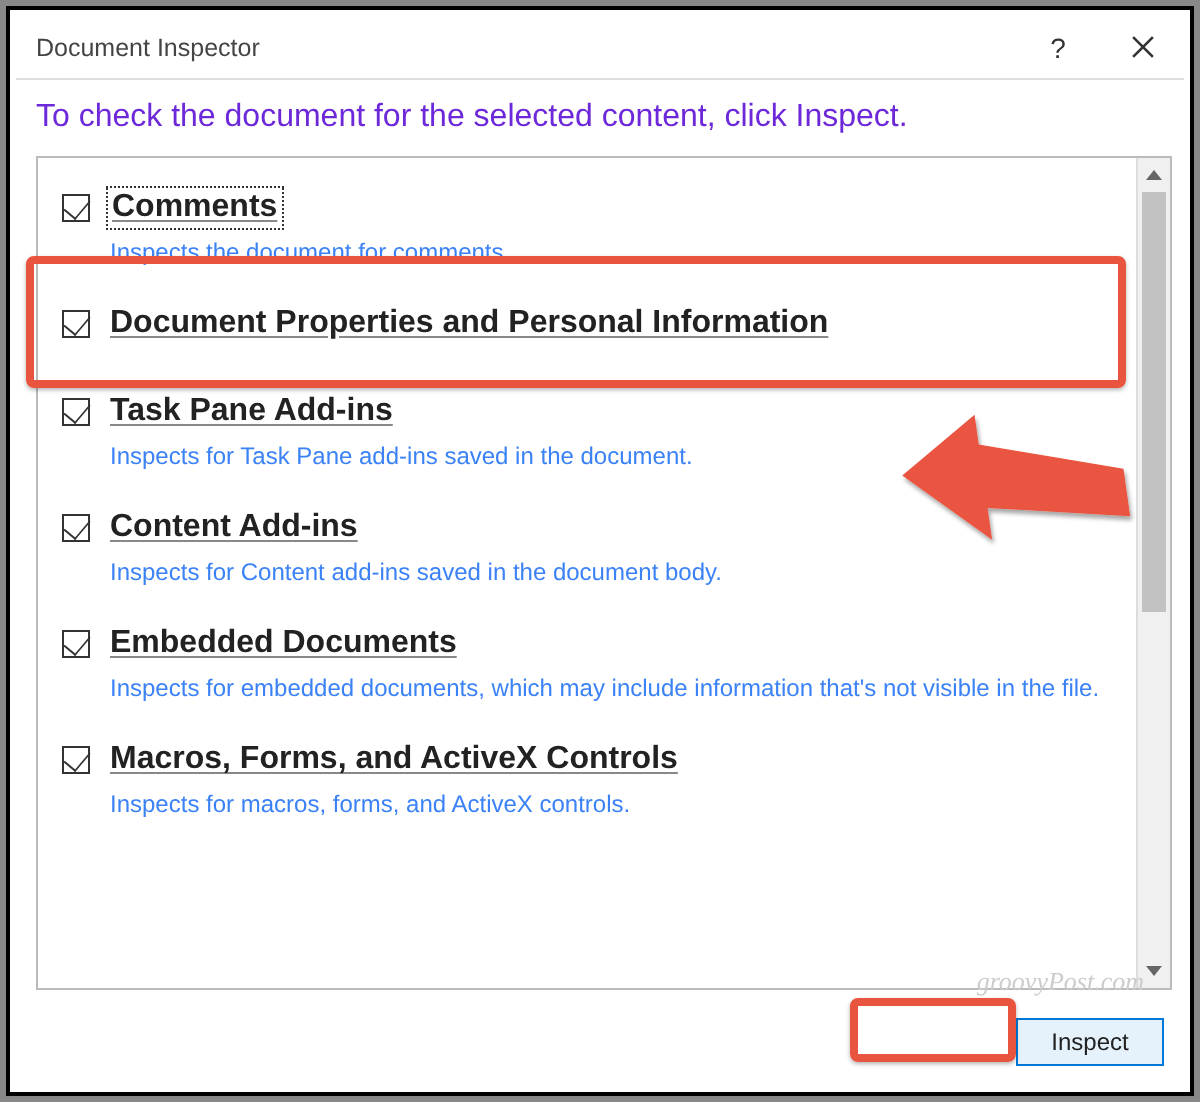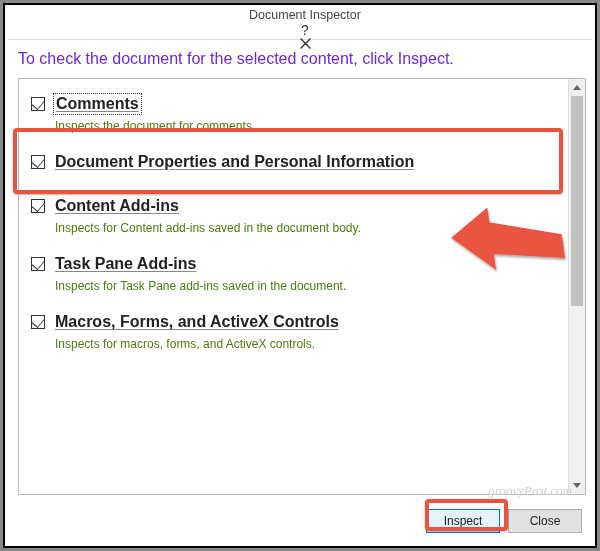--- a/index.html
+++ b/index.html
@@ -25,21 +25,20 @@
     background: #fff;
     display: flex;
     flex-direction: column;
   }
   .titlebar {
     display: flex;
     align-items: center;
     height: 32px;
     padding: 0 0 0 10px;
     border-bottom: 1px solid #ddd;
-    flex-direction: column;
   }
   .titlebar-title {
     flex: 1;
     font-size: 12.5px;
     color: #444;
   }
   .titlebar-btn {
     width: 42px;
     height: 32px;
     display: flex;
@@ -128,21 +127,21 @@
     text-underline-offset: 2px;
     display: inline-block;
   }
   .item-title.focused {
     outline: 1px dotted #333;
     outline-offset: 1px;
     padding: 0 1px;
   }
   .item-desc {
     font-size: 12px;
-    color: #4d7c0f;
+    color: #3b82f6;
   }
   .footer {
     display: flex;
     justify-content: flex-end;
     align-items: center;
     padding: 8px 10px 10px 10px;
     gap: 8px;
   }
   .btn {
     min-width: 74px;
@@ -220,33 +219,40 @@
       <div class="item">
         <div class="chk"></div>
         <div class="item-text">
           <span class="item-title">Document Properties and Personal Information</span>
         </div>
       </div>
 
       <div class="item">
         <div class="chk"></div>
         <div class="item-text">
+          <span class="item-title">Task Pane Add-ins</span>
+          <div class="item-desc">Inspects for Task Pane add-ins saved in the document.</div>
+        </div>
+      </div>
+
+      <div class="item">
+        <div class="chk"></div>
+        <div class="item-text">
           <span class="item-title">Content Add-ins</span>
           <div class="item-desc">Inspects for Content add-ins saved in the document body.</div>
         </div>
       </div>
 
       <div class="item">
         <div class="chk"></div>
         <div class="item-text">
-          <span class="item-title">Task Pane Add-ins</span>
-          <div class="item-desc">Inspects for Task Pane add-ins saved in the document.</div>
-        </div>
-      </div>
-
+          <span class="item-title">Embedded Documents</span>
+          <div class="item-desc">Inspects for embedded documents, which may include information that's not visible in the file.</div>
+        </div>
+      </div>
 
       <div class="item">
         <div class="chk"></div>
         <div class="item-text">
           <span class="item-title">Macros, Forms, and ActiveX Controls</span>
           <div class="item-desc">Inspects for macros, forms, and ActiveX controls.</div>
         </div>
       </div>
 
     </div>
@@ -262,21 +268,20 @@
       <div class="sb-btn">
         <svg width="8" height="5">
               <polygon points="0,0 8,0 4,5" fill="#666"></polygon>
             </svg>
       </div>
     </div>
   </div>
 
   <div class="footer">
     <div class="btn primary">Inspect</div>
-    <div class="btn">Close</div>
   </div>
 
 </div>
 </div>
 
 <div class="highlight hl1"></div>
 <div class="highlight hl2"></div>
 
 <svg class="arrow" width="130" height="90">
   <defs>

